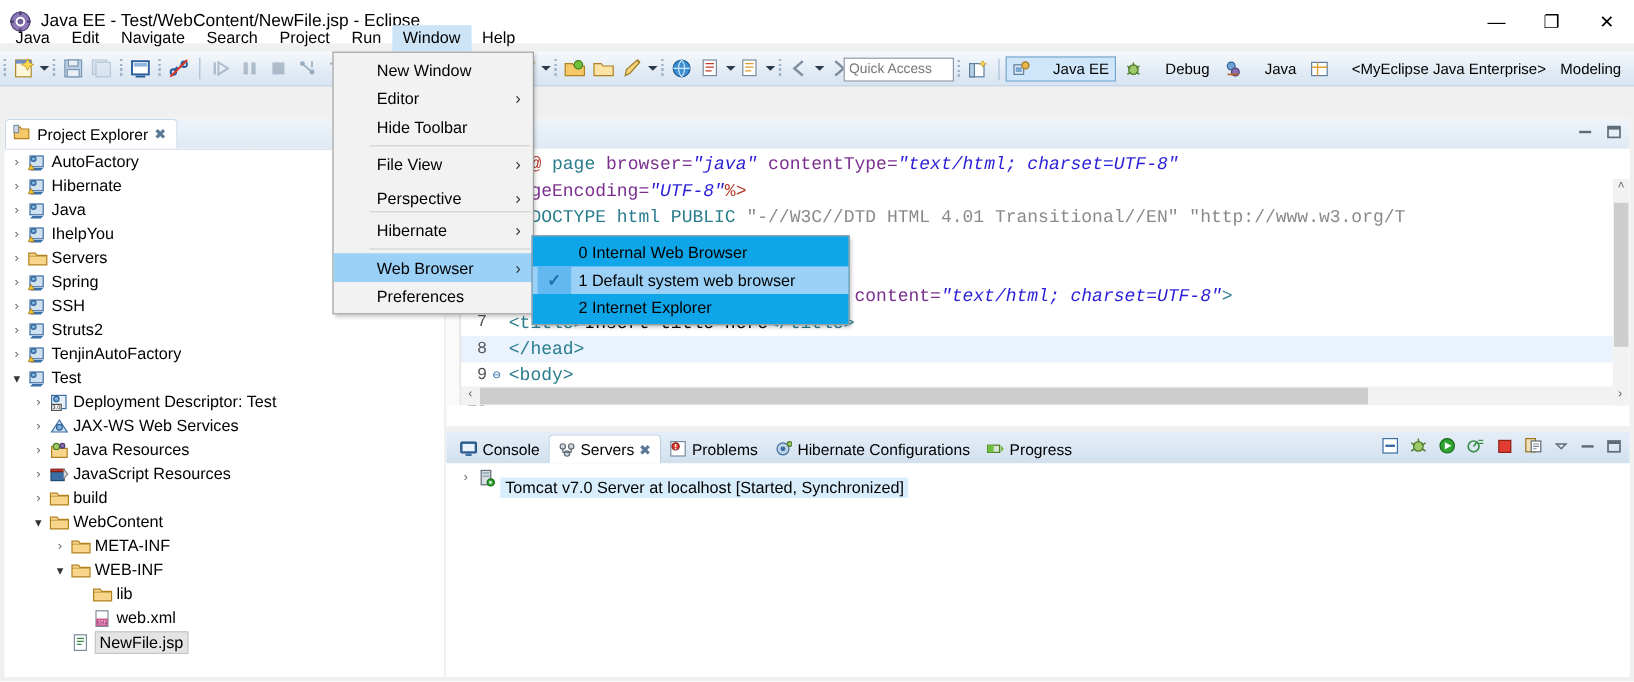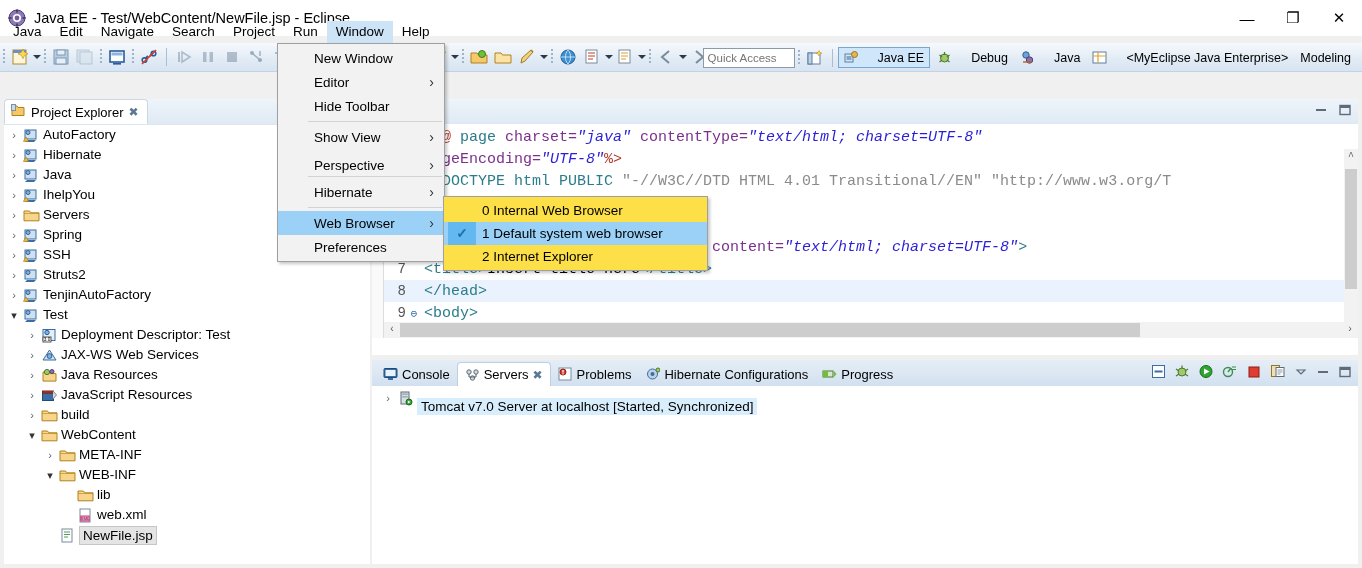--- a/index.html
+++ b/index.html
@@ -769,21 +769,21 @@
             </svg>
         </span>
       </div>
     </div>
     <div class="code-area">
       <div class="ruler"></div>
       <div id="code-lines" style="padding-top:2px;">
           <div class="code-line">
             <span class="lnum">1</span>
             <span class="fold"></span>
-            <span class="ctext"><span class="k-dir">&lt;%@ </span><span class="k-tag">page </span><span class="k-attr">charset=</span><span class="k-str">"java"</span><span class="k-attr"> contentType=</span><span class="k-str">"text/html; charset=UTF-8"</span></span>
+            <span class="ctext"><span class="k-dir">&lt;%@ </span><span class="k-tag">page </span><span class="k-attr">browser=</span><span class="k-str">"java"</span><span class="k-attr"> contentType=</span><span class="k-str">"text/html; charset=UTF-8"</span></span>
           </div>
           <div class="code-line">
             <span class="lnum">2</span>
             <span class="fold"></span>
             <span class="ctext"><span class="k-attr">    pageEncoding=</span><span class="k-str">"UTF-8"</span><span class="k-dir">%&gt;</span></span>
           </div>
           <div class="code-line">
             <span class="lnum">3</span>
             <span class="fold"></span>
             <span class="ctext"><span class="k-tag">&lt;!DOCTYPE html PUBLIC </span><span class="k-gray">"-//W3C//DTD HTML 4.01 Transitional//EN" "http://www.w3.org/T</span></span>
@@ -971,21 +971,21 @@
       </div>
       <div style="display: flex; align-items: center; height: 24px; padding: 0px 8px 0px 36px; font-size: 13.5px; color: rgb(0, 0, 0); position: relative;">
         <span>Editor</span>
         <span style="position: absolute; right: 10px; font-size: 14px; color: rgb(51, 51, 51);">›</span>
       </div>
       <div style="display: flex; align-items: center; height: 24px; padding: 0px 8px 0px 36px; font-size: 13.5px; color: rgb(0, 0, 0); position: relative;">
         <span>Hide Toolbar</span>
       </div>
       <div style="height: 1px; background: rgb(210, 210, 210); margin: 3px 2px 3px 30px;"></div>
       <div style="display: flex; align-items: center; height: 24px; padding: 0px 8px 0px 36px; font-size: 13.5px; color: rgb(0, 0, 0); position: relative;">
-        <span>Show View</span>
+        <span>File View</span>
         <span style="position: absolute; right: 10px; font-size: 14px; color: rgb(51, 51, 51);">›</span>
       </div>
       <div style="display: flex; align-items: flex-end; height: 24px; padding: 0px 24px 0px 36px; font-size: 13.5px; color: rgb(0, 0, 0); position: relative;">
         <span>Perspective</span>
         <span style="position: absolute; right: 10px; font-size: 14px; color: rgb(51, 51, 51);">›</span>
       </div>
       <div style="height: 1px; background: rgb(210, 210, 210); margin: 3px 2px 3px 30px;"></div>
       <div style="display: flex; align-items: center; height: 24px; padding: 0px 8px 0px 36px; font-size: 13.5px; color: rgb(0, 0, 0); position: relative;">
         <span>Hibernate</span>
         <span style="position: absolute; right: 10px; font-size: 14px; color: rgb(51, 51, 51);">›</span>
@@ -993,21 +993,21 @@
       <div style="height: 1px; background: rgb(210, 210, 210); margin: 3px 2px 3px 30px;"></div>
       <div style="display: flex; align-items: center; height: 24px; padding: 0px 8px 0px 36px; font-size: 13.5px; color: rgb(0, 0, 0); position: relative; background: rgb(155, 209, 247);">
         <span>Web Browser</span>
         <span style="position: absolute; right: 10px; font-size: 14px; color: rgb(51, 51, 51);">›</span>
       </div>
       <div style="display: flex; align-items: center; height: 24px; padding: 0px 8px 0px 36px; font-size: 13.5px; color: rgb(0, 0, 0); position: relative;">
         <span>Preferences</span>
       </div>
     </div>
 
-  <div id="wb-submenu" style="position:absolute;left:443px;top:196px;width:265px;background:#fde047;border:1px solid #a0a0a0;box-shadow:2px 2px 3px rgba(0,0,0,0.22);z-index:60;padding:2px 0;">
+  <div id="wb-submenu" style="position:absolute;left:443px;top:196px;width:265px;background:#0ea5e9;border:1px solid #a0a0a0;box-shadow:2px 2px 3px rgba(0,0,0,0.22);z-index:60;padding:2px 0;">
       <div style="display: flex; align-items: center; height: 23px; padding-left: 4px; font-size: 13.5px; color: rgb(0, 0, 0);">
         <span style="width: 28px; flex: 0 0 28px; text-align: center; color: transparent; font-size: 14px; font-weight: bold; height: 23px; line-height: 23px;"></span>
         <span style="padding-left: 6px;">0 Internal Web Browser</span>
       </div>
       <div style="display: flex; align-items: center; height: 23px; padding-left: 4px; font-size: 13.5px; color: rgb(0, 0, 0); background: rgb(155, 209, 247);">
         <span style="width: 28px; flex: 0 0 28px; text-align: center; color: rgb(31, 111, 174); font-size: 14px; font-weight: bold; background: rgb(99, 184, 239); height: 23px; line-height: 23px;">✓</span>
         <span style="padding-left: 6px;">1 Default system web browser</span>
       </div>
       <div style="display: flex; align-items: center; height: 23px; padding-left: 4px; font-size: 13.5px; color: rgb(0, 0, 0);">
         <span style="width: 28px; flex: 0 0 28px; text-align: center; color: transparent; font-size: 14px; font-weight: bold; height: 23px; line-height: 23px;"></span>

